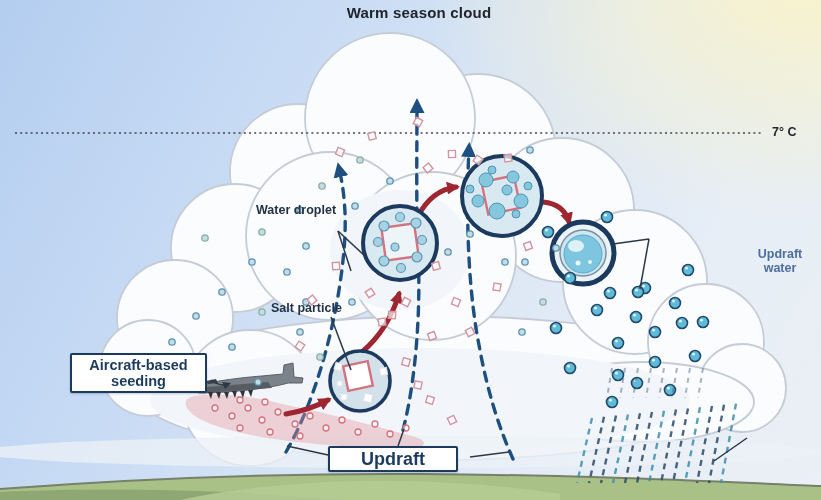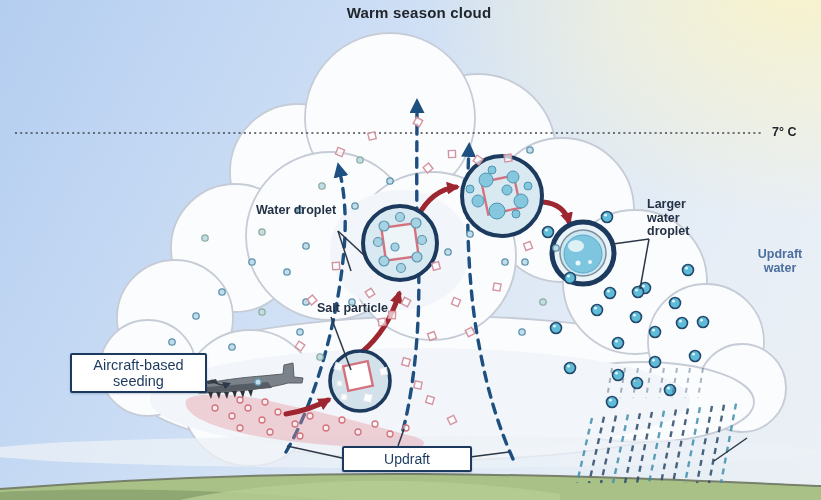--- a/index.html
+++ b/index.html
@@ -8,24 +8,24 @@
     font-family:"Liberation Sans",sans-serif;
     background:
       radial-gradient(ellipse 520px 320px at 97% -2%, var(--sun_yellow,#f8f3cd) 0%, rgba(248,243,205,0) 72%),
       linear-gradient(118deg, #b4cef0 0%, #c8dbf4 30%, #dde8f6 58%, #e7eef6 80%, #eaf0f4 100%);
   }
   svg{position:absolute;inset:0;}
   .lbl{position:absolute;color:var(--label_dark,#243246);font-size:12.5px;font-weight:600;line-height:1.08;white-space:pre-line;}
   .title{position:absolute;left:0;right:0;top:4px;text-align:center;font-size:15px;font-weight:700;color:#20252c;letter-spacing:.2px;padding-left:17px;}
   .zero{position:absolute;left:772px;top:125px;font-size:12.5px;font-weight:700;color:#22262c;}
   .callout{position:absolute;background:#fff;border:2.4px solid var(--navy,#1c3a5e);color:var(--navy,#1c3a5e);
-    display:flex;align-items:center;justify-content:center;text-align:center;font-weight:400;border-radius:2px;
+    display:flex;align-items:center;justify-content:center;text-align:center;font-weight:700;border-radius:2px;
     box-shadow:0 1px 2px rgba(40,60,90,.25);}
   .seedbox{left:70px;top:353px;width:133px;height:36px;font-size:14.5px;line-height:1.12;}
-  .updraftbox{left:342px;top:446px;width:126px;height:22px;font-size:14px;}
+  .updraftbox{left:328px;top:446px;width:126px;height:22px;font-size:18px;}
   .liquid{color:var(--liquid_water_blue,#4c6f9e);text-align:center;width:48px;left:756px;top:248px;}
   .larger{width:58px;left:647px;top:198px;}
   .rainlbl{width:70px;left:748px;top:413px;}
   
   .cloud{fill:#fbfcfe;stroke:var(--cloud_outline,#c6ccd6);stroke-width:1.8;}
   .cloudfill{fill:#f2f5f9;stroke:none;}
   .redline{stroke:var(--red_arrow,#9e2630);stroke-width:5;fill:none;stroke-linecap:round;}
   .redfill{fill:var(--red_arrow,#9e2630);}
   .updraft{stroke:var(--updraft_blue,#1d4f80);stroke-width:3.4;fill:none;stroke-dasharray:9 7.5;stroke-linecap:round;}
   .bluefill{fill:var(--updraft_blue,#1d4f80);}
@@ -325,22 +325,21 @@
     <path class="leader" d="M398,446 L404,429"></path>
     <path class="leader" d="M470,457 L509,452"></path>
     <path class="leader" marker-end="url(#mDark)" d="M211,380 Q220,387 228,384"></path>
   </g>
 </svg>
 
 <div class="title">Warm season cloud</div>
 <div class="zero">7° C</div>
 
 <div class="lbl" style="left:256px;top:204px;">Water droplet</div>
-<div class="lbl" style="left:271px;top:302px;margin-left:46px;">Salt particle</div>
-<div class="lbl larger">Larger water droplet</div>
+<div class="lbl" style="left:271px;top:302px;">Salt particle</div>
 <div class="lbl liquid">Updraft water</div>
 
 <div class="callout seedbox">
   <span>Aircraft-based seeding</span>
 </div>
 <div class="callout updraftbox">
   <span>Updraft</span>
 </div>
 
 </div>

